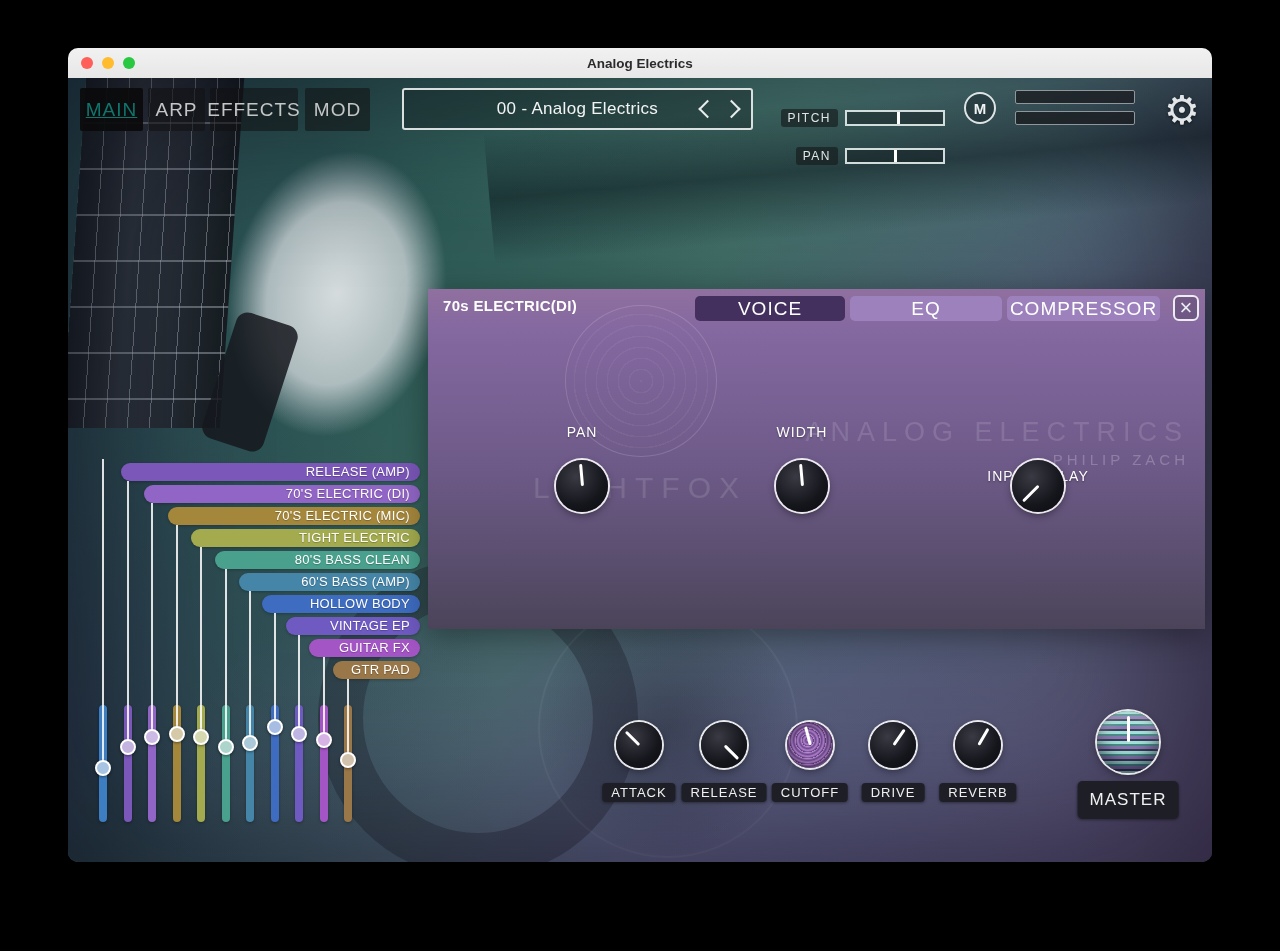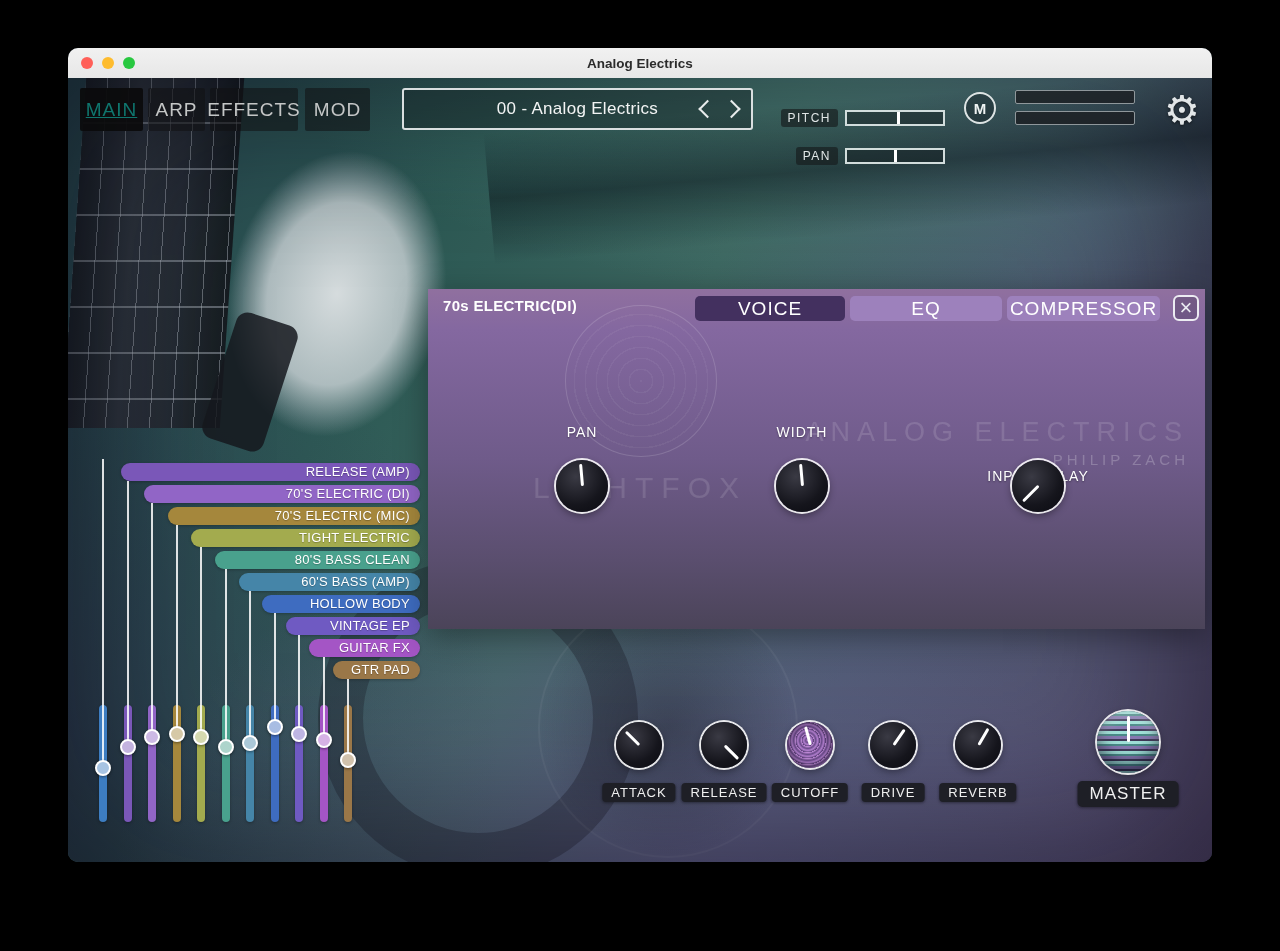--- a/index.html
+++ b/index.html
@@ -137,21 +137,21 @@
       0 3px 8px rgba(0,0,0,0.45); }
   .striped-knob { background:repeating-linear-gradient(180deg, #9fe0d8 0 3px, #4a8a88 3px 5px,
       #8678b0 5px 8px, #3f3a58 8px 10px);
     box-shadow:0 0 0 2px rgba(255,255,255,0.88), inset 0 -10px 16px rgba(0,0,20,0.55),
       inset 0 8px 12px rgba(255,255,255,0.25), 0 3px 8px rgba(0,0,0,0.45); }
 
   .macro-knobs { position:absolute; inset:0; z-index:3; }
   .macro-label { position:absolute; transform:translateX(-50%); background:#1e1f26; color:#f0f0f0;
     font-size:13px; letter-spacing:1px; padding:2px 9px; border-radius:4px; white-space:nowrap;
     box-shadow:0 1px 3px rgba(0,0,0,0.4); }
-  .macro-label-big { font-size:17px; padding:3px 12px; border-radius:5px; }
+  .macro-label-big { font-size:17px; padding:9px 12px; border-radius:5px; }
 </style>
 </head>
 <body>
 
 <div class="stage">
   <div class="window">
 
     <div class="titlebar">
       <div class="traffic">
         <span class="dot red"></span>

